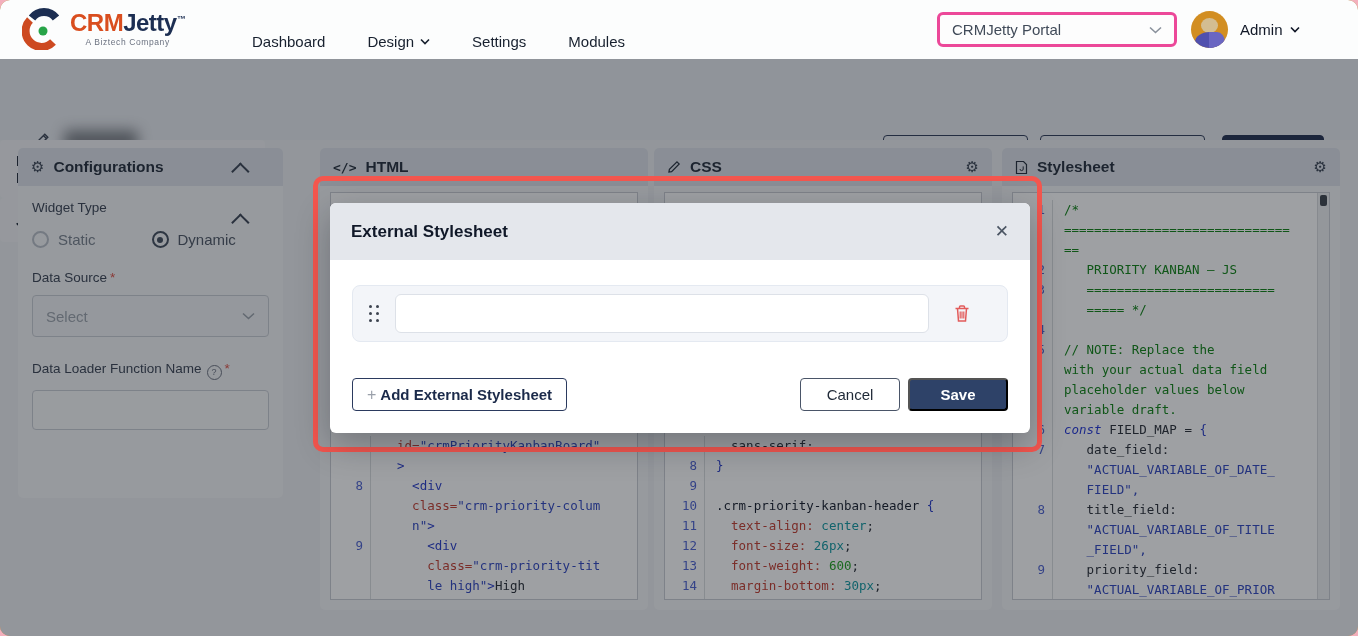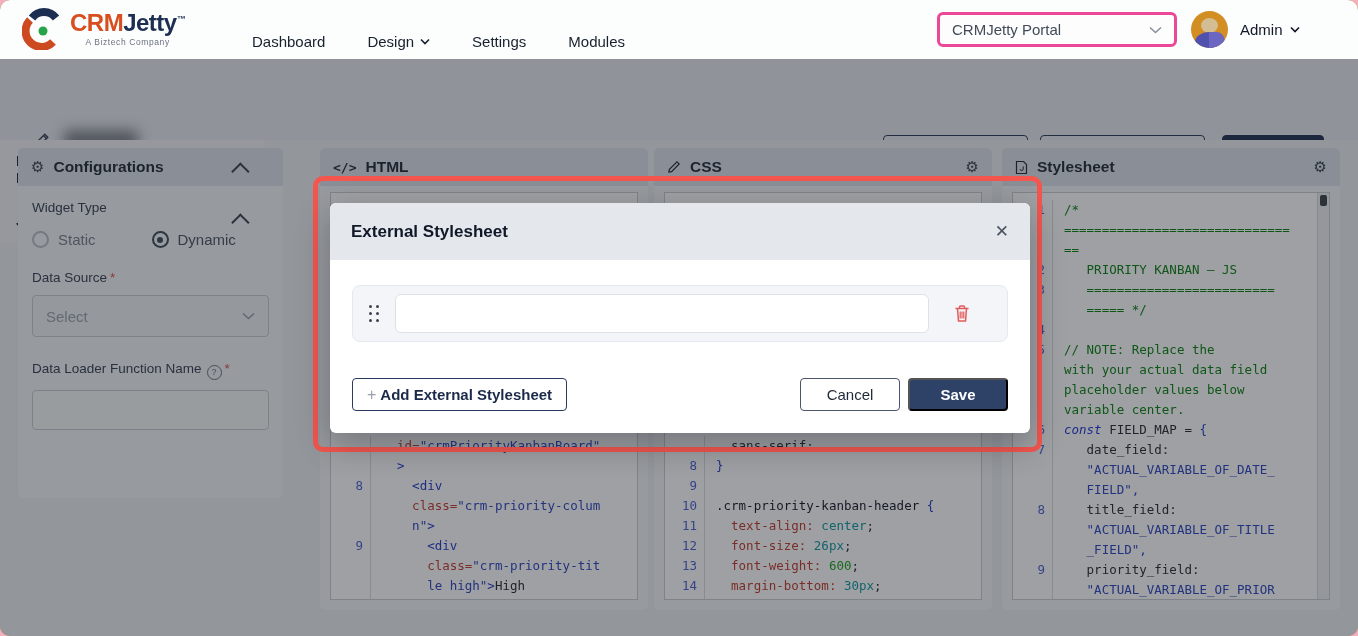--- a/index.html
+++ b/index.html
@@ -398,21 +398,21 @@
               <div class="crow">
                 <span class="ln"></span>
                 <span class="cl"><span class="tok-com">with your actual data field</span></span>
               </div>
               <div class="crow">
                 <span class="ln"></span>
                 <span class="cl"><span class="tok-com">placeholder values below</span></span>
               </div>
               <div class="crow">
                 <span class="ln"></span>
-                <span class="cl"><span class="tok-com">variable center.</span></span>
+                <span class="cl"><span class="tok-com">variable draft.</span></span>
               </div>
               <div class="crow">
                 <span class="ln">6</span>
                 <span class="cl"><span class="tok-kw">const</span><span class="tok-txt"> FIELD_MAP = </span><span class="tok-brace">{</span></span>
               </div>
               <div class="crow">
                 <span class="ln">7</span>
                 <span class="cl"><span class="tok-txt">   date_field:</span></span>
               </div>
               <div class="crow">

